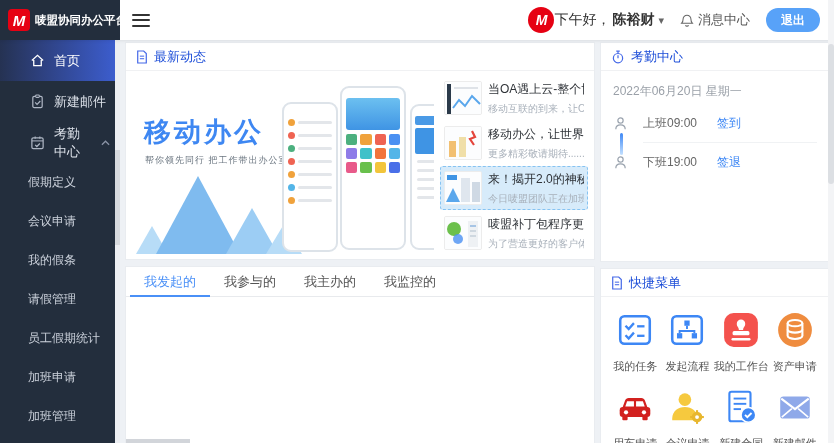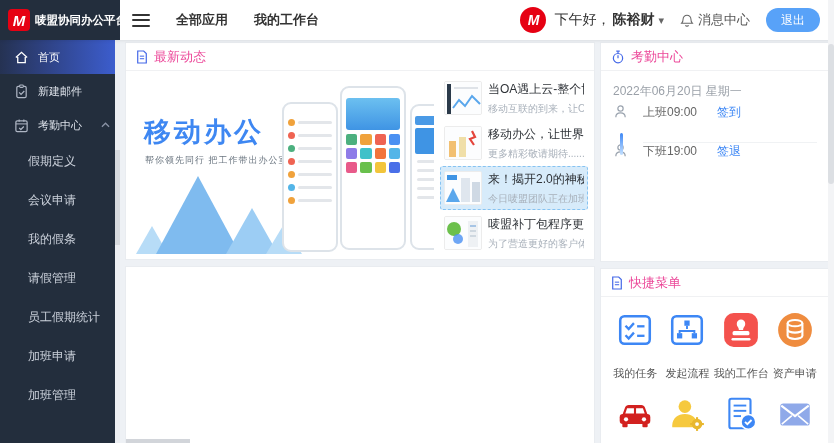--- a/index.html
+++ b/index.html
@@ -17,46 +17,46 @@
     justify-content:center; flex-shrink:0; }
   .brand-name { color:#fff; font-size:11.5px; font-weight:bold; white-space:nowrap;text-align:center; }
   .hamburger { margin-left:12px; width:18px; cursor:pointer; }
   .hamburger i { display:block; height:2px; background:#333; margin:3.5px 0; border-radius:1px; }
   .topnav { display:flex; gap:26px; margin-left:26px; }
   .topnav a { font-size:13px; color:#333; font-weight:bold; }
   .top-right { margin-left:auto; display:flex; align-items:center; padding-right:14px; }
   .avatar { width:26px; height:26px; border-radius:50%; background:#e60113; color:#fff;
     font-weight:bold; font-style:italic; font-size:14px; display:flex; align-items:center;
     justify-content:center; cursor:pointer; }
-  .user { margin-left:8px; font-size:14px; color:#333; cursor:pointer; display:flex; align-items:center; }
+  .user { font-size:14px; color:#333; cursor:pointer; display:flex; align-items:center; }
   .user b { margin-left:2px; }
   .caret { font-size:11px; color:#666; margin-left:4px; }
   .msg { display:flex; align-items:center; gap:4px; margin-left:16px; color:#555;
     font-size:13px; cursor:pointer; }
   .logout { margin-left:16px; background:#58a2f8; color:#fff; border:none; border-radius:12px;
-    height:24px; padding:0 15px; font-size:12px; cursor:pointer; font-family:inherit; }
+    height:24px; padding:0 15px; font-size:12px; cursor:pointer; font-family:inherit;font-weight:bold; }
 
   
   .sidebar { position:absolute; left:0; top:40px; bottom:0; width:120px; background:#232e3d; }
-  .side-item { height:34px; display:flex; align-items:center; padding-left:14px; gap:9px;
-    color:#dde2ea; font-size:11px; cursor:pointer; }
+  .side-item { height:41px; display:flex; align-items:center; padding-left:30px; gap:9px;
+    color:#dde2ea; font-size:13px; cursor:pointer; }
   .side-item .sicon { width:15px; height:15px; color:#aeb6c4; flex-shrink:0; display:flex; }
   .side-item.active { background:linear-gradient(90deg,#253252 0%,#2e4180 35%,#3d5fd3 100%); color:#fff; }
   .side-item.active .sicon { color:#fff; }
   .side-item .chev { margin-left:auto; margin-right:10px; display:flex; }
   .side-sub { height:39px; display:flex; align-items:center; padding-left:28px; color:#ccd2dc;
     font-size:12px; cursor:pointer; }
   .side-scroll { position:absolute; right:0; top:0; bottom:0; width:5px; background:#eceef2; }
   .side-scroll i { position:absolute; left:0; width:5px; top:110px; height:95px; background:#d7dade; display:block; }
 
   
   .content { position:absolute; left:120px; top:40px; right:0; bottom:0; }
   .panel { position:absolute; background:#fff; border:1px solid #e9ecf0; }
   .panel-head { height:28px; display:flex; align-items:center; gap:6px; padding:0 10px;
-    border-bottom:1px solid #f0f1f3; color:#ec4899; font-size:13px; }
+    border-bottom:1px solid #f0f1f3; color:#1d4ed8; font-size:13px; }
   .panel-news  { left:5px;   top:2px;   width:470px; height:218px; }
   .panel-tasks { left:5px;   top:226px; width:470px; height:177px; border-bottom:none; }
   .panel-att   { left:480px; top:2px;   width:230px; height:220px; }
   .panel-quick { left:480px; top:228px; width:230px; height:175px; border-bottom:none; }
 
   
   .news-body { position:absolute; top:29px; left:0; right:0; bottom:0; }
   .banner { position:absolute; left:8px; top:4px; width:300px; height:178px; background:#fff;
     overflow:hidden; cursor:pointer; }
   .b-head { position:absolute; left:10px; top:38px; font-size:27px; font-weight:bold;
@@ -108,31 +108,31 @@
   .tab.active { color:#4a90f7; }
   .tab.active::after { content:""; position:absolute; left:0; right:0; bottom:-1px; height:2px;
     background:#4a90f7; }
   .empty { text-align:center; color:#9aa1ab; font-size:12px; margin-top:42px; }
   .hscroll { position:absolute; left:0; bottom:0; width:64px; height:4px; background:#d2d5da; }
 
   
   .att-date { margin:12px 12px 4px; color:#9aa0a8; font-size:12px; }
   .att-time { margin:2px 12px 8px; color:#2f3338; font-size:26px; font-weight:600; letter-spacing:1px; }
   .att-rows { position:relative; margin:4px 12px 0; }
-  .att-row { height:38px; display:flex; align-items:flex-start; font-size:12px; color:#666; }
+  .att-row { height:38px; display:flex; align-items:center; font-size:12px; color:#666; }
   .att-row .picon { width:16px; display:flex; flex-shrink:0; }
   .att-row .alabel { margin-left:14px; width:74px; }
   .att-row a { color:#3d87f5; font-size:12px; }
   .att-div { border-top:1px solid #f0f2f4; margin-left:30px; }
   .att-line { position:absolute; left:6.5px; top:29px; width:3px; height:22px; border-radius:2px;
     background:linear-gradient(180deg,#3d87f5,#c5e1ff); }
 
   
   .quick-grid { display:grid; grid-template-columns:repeat(4,1fr); padding:14px 8px 0; row-gap:14px; }
-  .quick-item { display:flex; flex-direction:column; align-items:center; gap:13px; cursor:pointer; }
+  .quick-item { display:flex; flex-direction:column; align-items:center; gap:6px; cursor:pointer; }
   .quick-item .qlabel { font-size:11px; color:#555; white-space:nowrap; }
 
   
   .vscroll { position:absolute; right:0; top:0; bottom:0; width:6px; background:#f3f4f6; z-index:9; }
   .vscroll i { position:absolute; left:0; width:6px; top:44px; height:140px; background:#dcdfe3;
     border-radius:3px; display:block; }
 </style>
 </head>
 <body>
 
@@ -141,24 +141,20 @@
   <header class="topbar">
     <div class="brand">
       <div class="logo">M</div>
       <div class="brand-name">唛盟协同办公平台</div>
     </div>
     <div class="hamburger">
         <i></i>
         <i></i>
         <i></i>
       </div>
-    <nav class="topnav">
-      <a>全部应用</a>
-      <a>我的工作台</a>
-    </nav>
     <div class="top-right">
       <div class="avatar">M</div>
       <div class="user">
         <span>下午好，</span>
         <b>陈裕财</b>
         <span class="caret">▾</span>
       </div>
       <div class="msg">
         <span style="display:flex">
           <svg width="14" height="15" viewBox="0 0 16 16">
@@ -372,20 +368,26 @@
             <div class="news-txt">
               <div class="news-title">唛盟补丁包程序更新</div>
               <div class="news-sub">为了营造更好的客户体验，唛</div>
             </div>
           </div>
         </div>
       </div>
     </section>
 
     <section class="panel panel-tasks">
+      <div class="tabs">
+        <div class="tab active">我发起的</div>
+        <div class="tab">我参与的</div>
+        <div class="tab">我主办的</div>
+        <div class="tab">我监控的</div>
+      </div>
       <div class="hscroll"></div>
     </section>
 
     <section class="panel panel-att">
       <div class="panel-head">
         <span style="display:flex">
           <svg width="14" height="14" viewBox="0 0 16 16">
               <circle cx="8" cy="9.3" r="5.3" fill="none" stroke="#4468e8" stroke-width="1.4"></circle>
               <line x1="8" y1="9.3" x2="8" y2="6" stroke="#4468e8" stroke-width="1.4"></line>
               <line x1="6" y1="1.3" x2="10" y2="1.3" stroke="#4468e8" stroke-width="1.4"></line>

